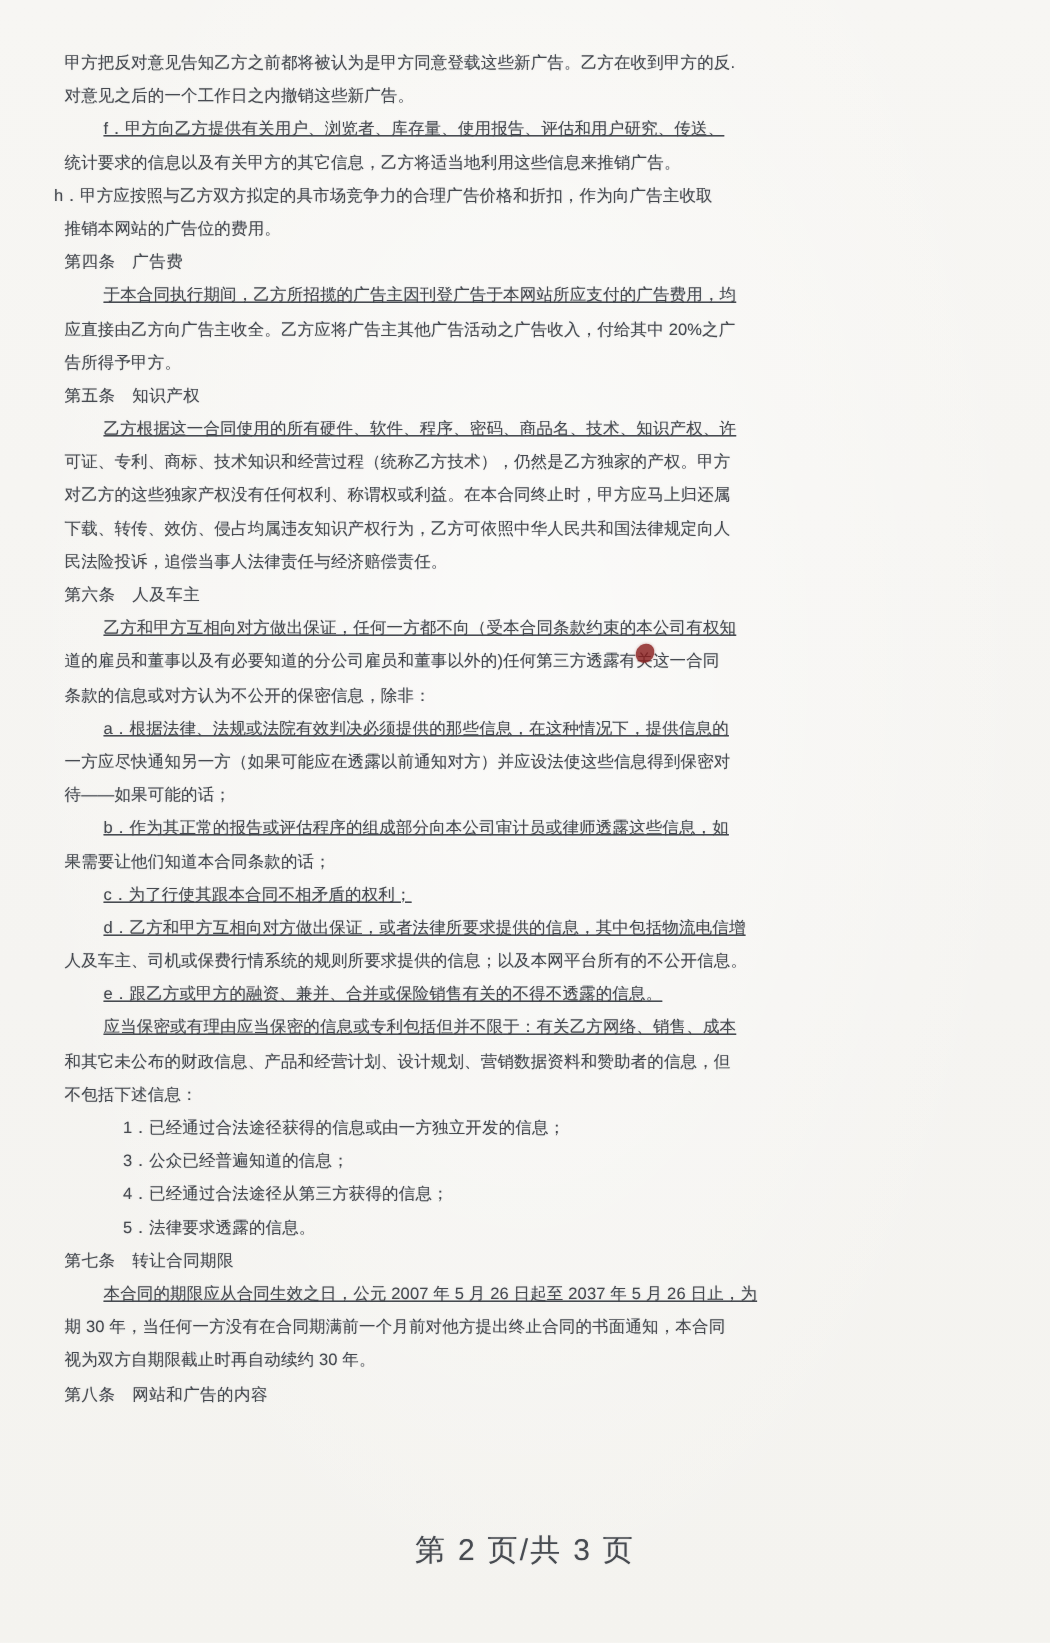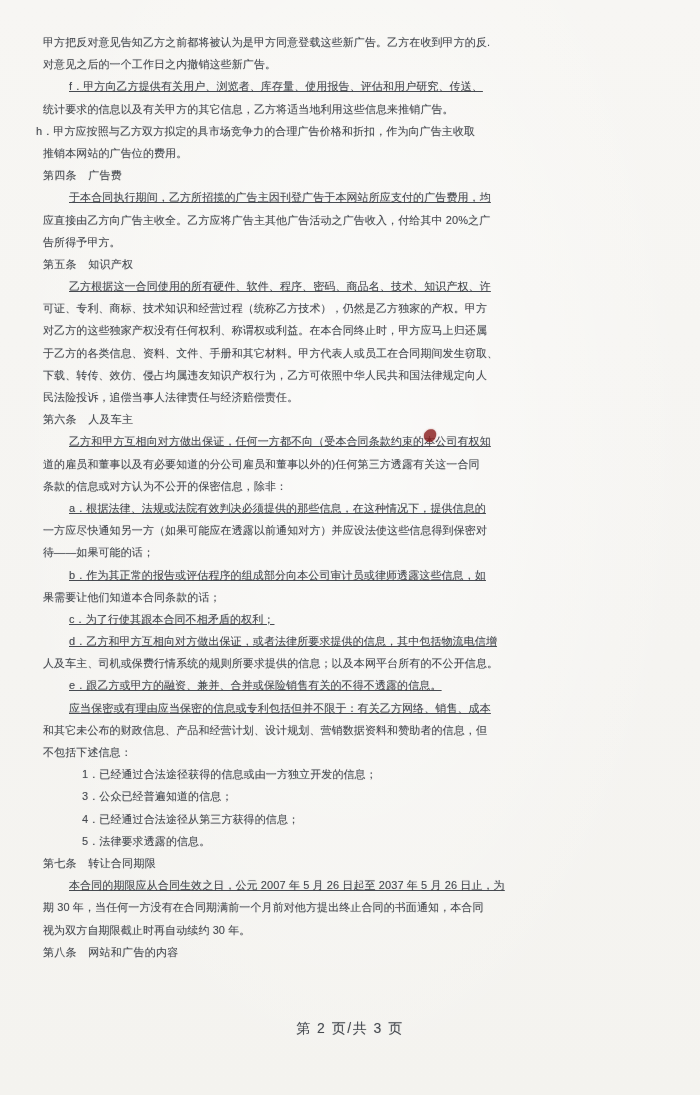--- a/index.html
+++ b/index.html
@@ -22,21 +22,21 @@
     text-shadow:0 0 1px rgba(80,84,92,0.35);
     letter-spacing:0.1px;
   }
   .line{white-space:nowrap;}
   .i1{padding-left:26px;text-decoration:underline;}
   .i2{padding-left:39px;}
   .hang{margin-left:-7px;}
   .head{letter-spacing:0.3px;}
   .footer{
     position:absolute;left:0;top:1020px;width:700px;
-    text-align:center;font-size:14px;letter-spacing:1.5px;
+    text-align:center;font-size:20px;letter-spacing:1.5px;
     color:var(--ink-text,#474b51);
     text-shadow:0 0 1px rgba(80,84,92,0.3);
   }
   .ink-mark{
     position:absolute;left:424px;top:429px;width:12px;height:13px;
     background:var(--ink-mark,#8a1e1e);
     border-radius:58% 42% 55% 45%;
     opacity:0.82;
     transform:rotate(12deg);
     box-shadow:0 0 2px rgba(138,30,30,0.5);
@@ -54,21 +54,20 @@
       <div class="line hang">h．甲方应按照与乙方双方拟定的具市场竞争力的合理广告价格和折扣，作为向广告主收取</div>
       <div class="line">推销本网站的广告位的费用。</div>
       <div class="line head">第四条　广告费</div>
       <div class="line i1">于本合同执行期间，乙方所招揽的广告主因刊登广告于本网站所应支付的广告费用，均</div>
       <div class="line">应直接由乙方向广告主收全。乙方应将广告主其他广告活动之广告收入，付给其中 20%之广</div>
       <div class="line">告所得予甲方。</div>
       <div class="line head">第五条　知识产权</div>
       <div class="line i1">乙方根据这一合同使用的所有硬件、软件、程序、密码、商品名、技术、知识产权、许</div>
       <div class="line">可证、专利、商标、技术知识和经营过程（统称乙方技术），仍然是乙方独家的产权。甲方</div>
       <div class="line">对乙方的这些独家产权没有任何权利、称谓权或利益。在本合同终止时，甲方应马上归还属</div>
-      <div class="line">于乙方的各类信息、资料、文件、手册和其它材料。甲方代表人或员工在合同期间发生窃取、</div>
       <div class="line">下载、转传、效仿、侵占均属违友知识产权行为，乙方可依照中华人民共和国法律规定向人</div>
       <div class="line">民法险投诉，追偿当事人法律责任与经济赔偿责任。</div>
       <div class="line head">第六条　人及车主</div>
       <div class="line i1">乙方和甲方互相向对方做出保证，任何一方都不向（受本合同条款约束的本公司有权知</div>
       <div class="line">道的雇员和董事以及有必要知道的分公司雇员和董事以外的)任何第三方透露有关这一合同</div>
       <div class="line">条款的信息或对方认为不公开的保密信息，除非：</div>
       <div class="line i1">a．根据法律、法规或法院有效判决必须提供的那些信息，在这种情况下，提供信息的</div>
       <div class="line">一方应尽快通知另一方（如果可能应在透露以前通知对方）并应设法使这些信息得到保密对</div>
       <div class="line">待——如果可能的话；</div>
       <div class="line i1">b．作为其正常的报告或评估程序的组成部分向本公司审计员或律师透露这些信息，如</div>

